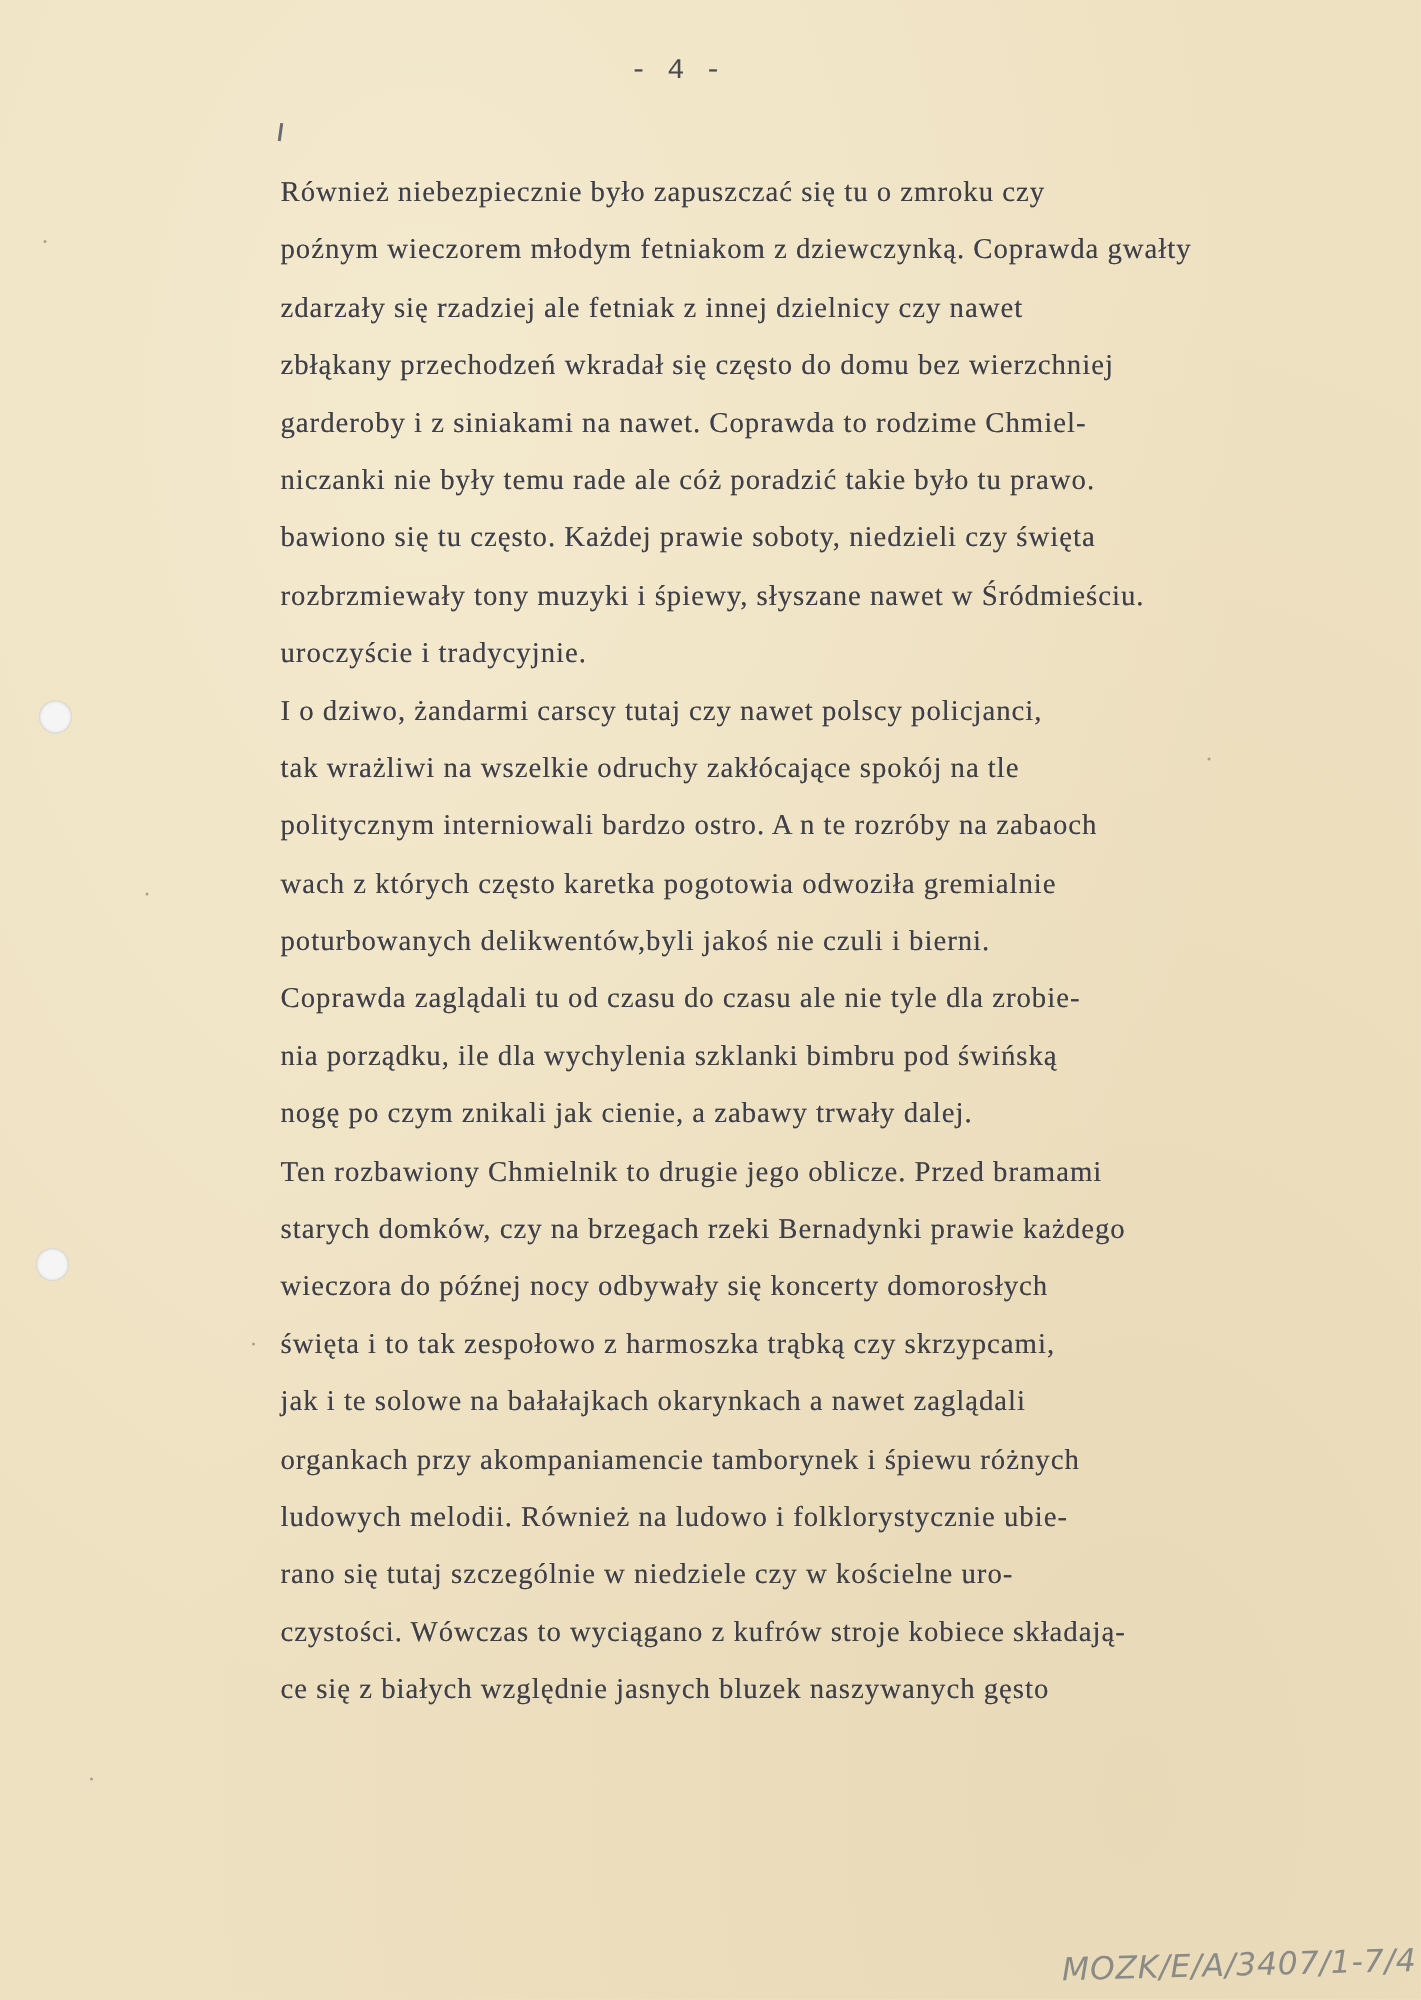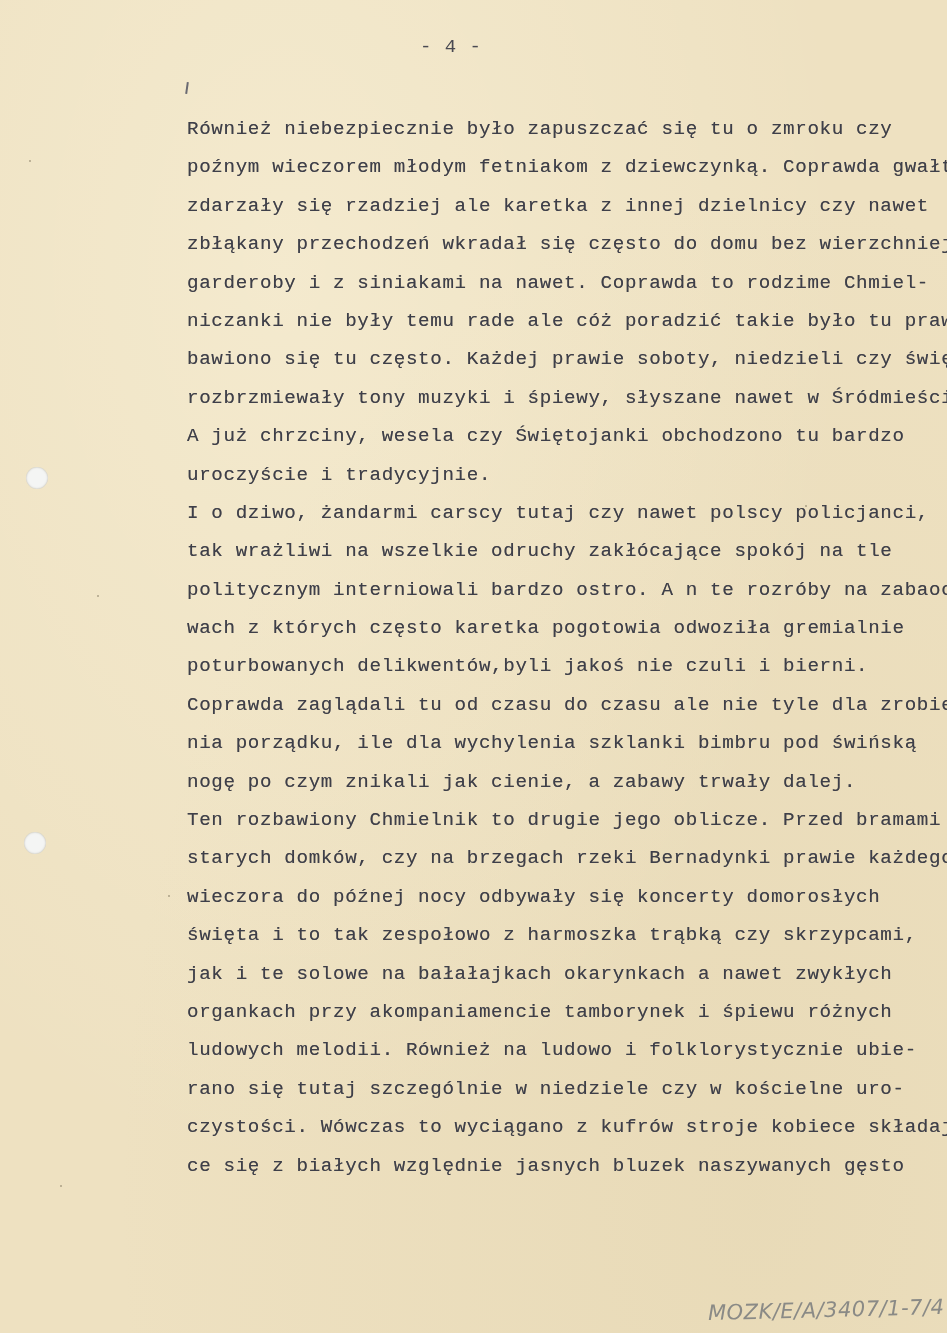--- a/index.html
+++ b/index.html
@@ -54,21 +54,21 @@
   .body-text {
     position: absolute;
     left: 187px;
     top: 110px;
     width: 760px;
     margin: 0;
     padding: 0;
     list-style: none;
   }
   .line {
-    font-family: Liberation Mono, monospace;
+    font-family: Liberation Serif, serif;
     font-size: 19.2px;
     line-height: 38.4px;
     height: 38.4px;
     color: #3e3f49;
     white-space: pre;
     letter-spacing: 0.65px;
     text-shadow: 0 0 0.4px rgba(40,40,50,0.5);
   }
   .archive-signature {
     position: absolute;
@@ -96,41 +96,40 @@
   <div class="punch-hole h1"></div>
   <div class="punch-hole h2"></div>
 
   <div class="page-number">- 4 -</div>
 
   <div class="stray-mark"></div>
 
   <div class="body-text">
     <div class="line">Również niebezpiecznie było zapuszczać się tu o zmroku czy</div>
     <div class="line">poźnym wieczorem młodym fetniakom z dziewczynką. Coprawda gwałty</div>
-    <div class="line">zdarzały się rzadziej ale karetka z innej dzielnicy czy nawet</div>
+    <div class="line">zdarzały się rzadziej ale fetniak z innej dzielnicy czy nawet</div>
     <div class="line">zbłąkany przechodzeń wkradał się często do domu bez wierzchniej</div>
     <div class="line">garderoby i z siniakami na nawet. Coprawda to rodzime Chmiel-</div>
     <div class="line">niczanki nie były temu rade ale cóż poradzić takie było tu prawo.</div>
     <div class="line">bawiono się tu często. Każdej prawie soboty, niedzieli czy święta</div>
     <div class="line">rozbrzmiewały tony muzyki i śpiewy, słyszane nawet w Śródmieściu.</div>
-    <div class="line">A już chrzciny, wesela czy Świętojanki obchodzono tu bardzo</div>
     <div class="line">uroczyście i tradycyjnie.</div>
     <div class="line">I o dziwo, żandarmi carscy tutaj czy nawet polscy policjanci,</div>
     <div class="line">tak wrażliwi na wszelkie odruchy zakłócające spokój na tle</div>
     <div class="line">politycznym interniowali bardzo ostro. A n te rozróby na zabaoch</div>
     <div class="line">wach z których często karetka pogotowia odwoziła gremialnie</div>
     <div class="line">poturbowanych delikwentów,byli jakoś nie czuli i bierni.</div>
     <div class="line">Coprawda zaglądali tu od czasu do czasu ale nie tyle dla zrobie-</div>
     <div class="line">nia porządku, ile dla wychylenia szklanki bimbru pod świńską</div>
     <div class="line">nogę po czym znikali jak cienie, a zabawy trwały dalej.</div>
     <div class="line">Ten rozbawiony Chmielnik to drugie jego oblicze. Przed bramami</div>
     <div class="line">starych domków, czy na brzegach rzeki Bernadynki prawie każdego</div>
     <div class="line">wieczora do późnej nocy odbywały się koncerty domorosłych</div>
     <div class="line">święta i to tak zespołowo z harmoszka trąbką czy skrzypcami,</div>
-    <div class="line">jak i te solowe na bałałajkach okarynkach a nawet zwykłych</div>
+    <div class="line">jak i te solowe na bałałajkach okarynkach a nawet zaglądali</div>
     <div class="line">organkach przy akompaniamencie tamborynek i śpiewu różnych</div>
     <div class="line">ludowych melodii. Również na ludowo i folklorystycznie ubie-</div>
     <div class="line">rano się tutaj szczególnie w niedziele czy w kościelne uro-</div>
     <div class="line">czystości. Wówczas to wyciągano z kufrów stroje kobiece składają-</div>
     <div class="line">ce się z białych względnie jasnych bluzek naszywanych gęsto</div>
   </div>
 
   <div class="archive-signature">MOZK/E/A/3407/1-7/4</div>
 
   <div class="speck" style="left:97px;top:595px"></div>

